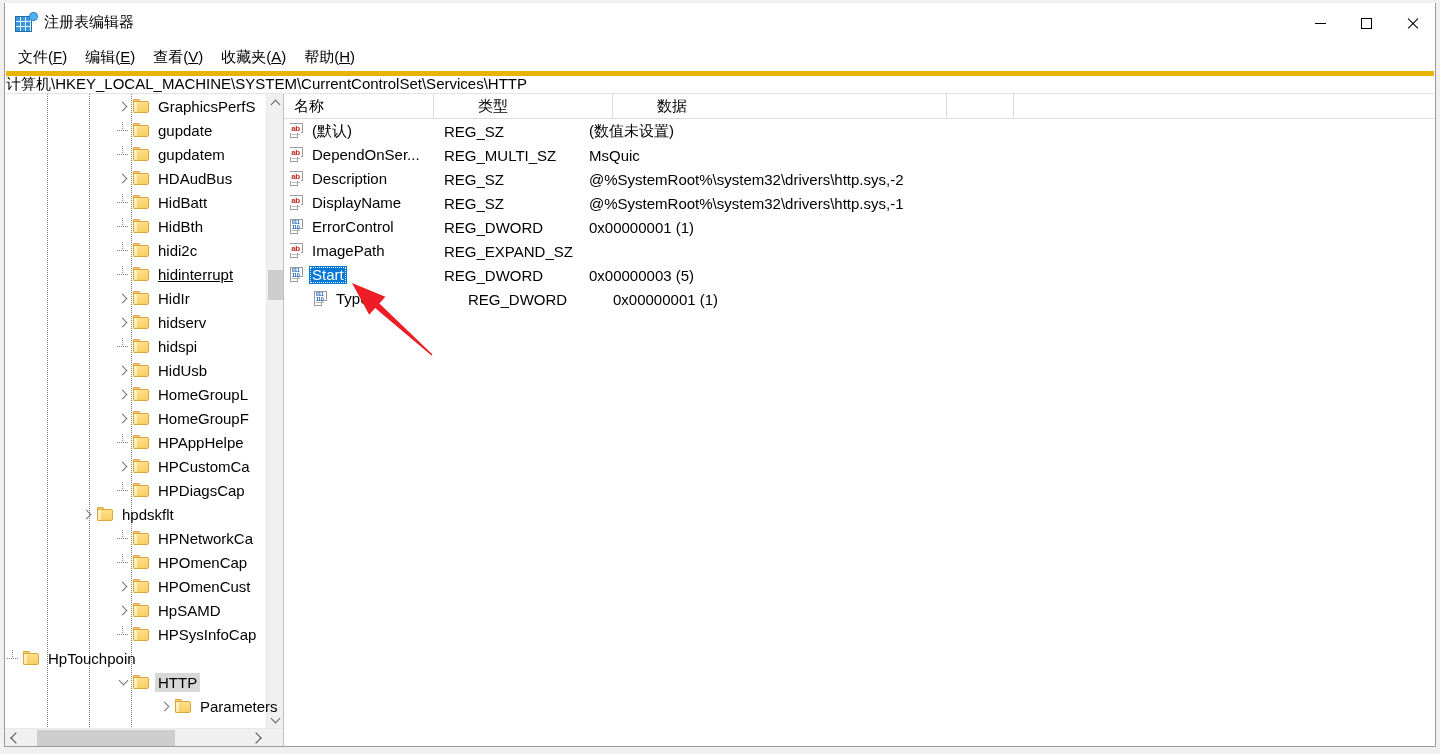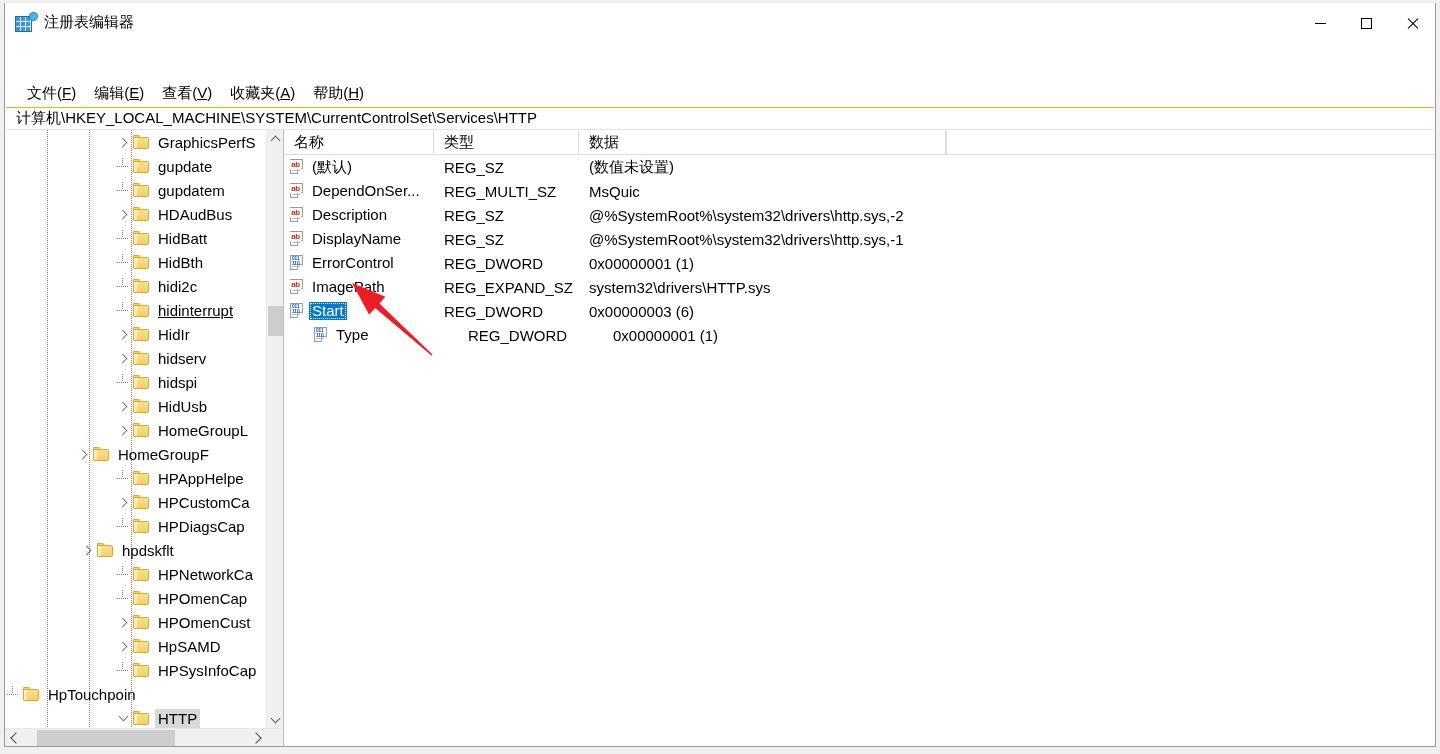--- a/index.html
+++ b/index.html
@@ -116,45 +116,43 @@
   }
   .wb-close::before { transform: rotate(45deg); }
   .wb-close::after  { transform: rotate(-45deg); }
 
   
   .menubar {
     flex: 0 0 28px;
     height: 28px;
     display: flex;
     align-items: center;
-    padding-left: 22px;
-    background: #ffffff;
-    margin-top: 36px;
+    padding-left: 13px;
+    background: #ffffff;
   }
   .menu-item {
     font-size: 15px;
     color: #000;
     padding: 2px 7px 2px 0;
     margin-right: 11px;
     white-space: nowrap;
     cursor: default;
   }
   .menu-item u { text-decoration: underline; }
 
   
   .addressbar {
     flex: 0 0 23px;
     height: 23px;
     margin: 0 1px;
-    border-top: 1px solid #eab308;
+    border-top: 5px solid #eab308;
     border-bottom: 1px solid #e3e3e3;
     background: #ffffff;
     display: flex;
     align-items: center;
-    padding-left: 10px;
     font-size: 15px;
     color: #000;
     white-space: nowrap;
     overflow: hidden;
   }
 
   
   .content {
     flex: 1 1 auto;
     display: flex;
@@ -352,20 +350,21 @@
     position: relative;
     background: #ffffff;
     overflow: hidden;
   }
   .lv-header {
     position: relative;
     height: 25px;
     background: #ffffff;
     border-bottom: 1px solid #dcdcdc;
     display: flex;
+    gap: 34px;
   }
   .lv-col {
     position: relative;
     font-size: 15px;
     color: #000;
     display: flex;
     align-items: center;
     padding-left: 10px;
     border-right: 1px solid #dcdcdc;
     height: 25px;
@@ -667,21 +666,21 @@
                 <div class="twist">
                   <span class="chev"></span>
                 </div>
                 <div class="folder">
                   <span class="ft"></span>
                   <span class="fb"></span>
                   <span class="fs"></span>
                 </div>
                 <span class="tlabel">HomeGroupL</span>
               </div>
-              <div class="tnode" style="padding-left: 70px;">
+              <div class="tnode" style="padding-left: 110px;">
                 <div class="twist">
                   <span class="chev"></span>
                 </div>
                 <div class="folder">
                   <span class="ft"></span>
                   <span class="fb"></span>
                   <span class="fs"></span>
                 </div>
                 <span class="tlabel">HomeGroupF</span>
               </div>
@@ -924,33 +923,32 @@
             <div class="lv-row">
               <div class="cell-name" style="width: 150px; flex: 0 0 150px;">
                 <span class="ricon str">
                   <span class="page"></span>
                   <span class="glyph">ab</span>
                   <span class="line" style="top:11px"></span>
                 </span>
                 <span class="vname">ImagePath</span>
               </div>
               <div class="cell-type" style="width: 145px; flex: 0 0 145px;">REG_EXPAND_SZ</div>
-              <div class="cell-data" style="flex: 1 1 auto;">system32\drivers\HTTP.sys</div>
             </div>
             <div class="lv-row selected">
               <div class="cell-name" style="width: 150px; flex: 0 0 150px;">
                 <span class="ricon bin">
                   <span class="page"></span>
                   <span class="glyph">011<br>110</span>
                   <span class="line" style="top:11px"></span>
                 </span>
                 <span class="vname">Start</span>
               </div>
               <div class="cell-type" style="width: 145px; flex: 0 0 145px;">REG_DWORD</div>
-              <div class="cell-data" style="flex: 1 1 auto;">0x00000003 (6)</div>
+              <div class="cell-data" style="flex: 1 1 auto;">0x00000003 (5)</div>
             </div>
             <div class="lv-row">
               <div class="cell-name" style="width: 150px; flex: 0 0 150px; margin-left: 24px;">
                 <span class="ricon bin">
                   <span class="page"></span>
                   <span class="glyph">011<br>110</span>
                   <span class="line" style="top:11px"></span>
                 </span>
                 <span class="vname">Type</span>
               </div>

